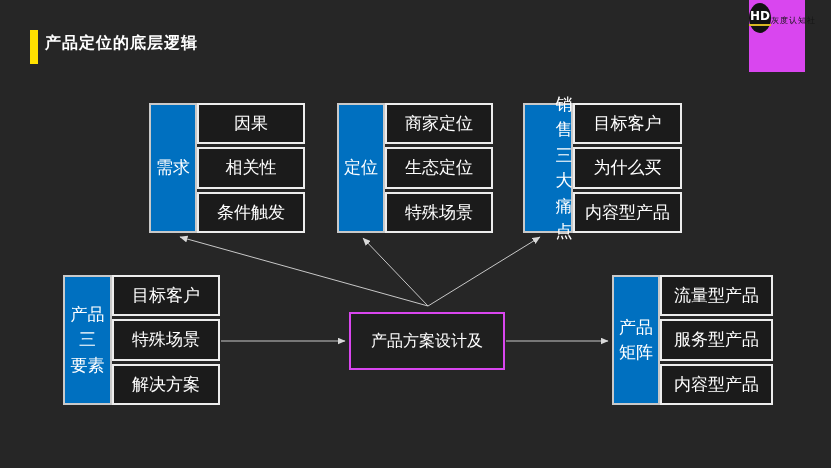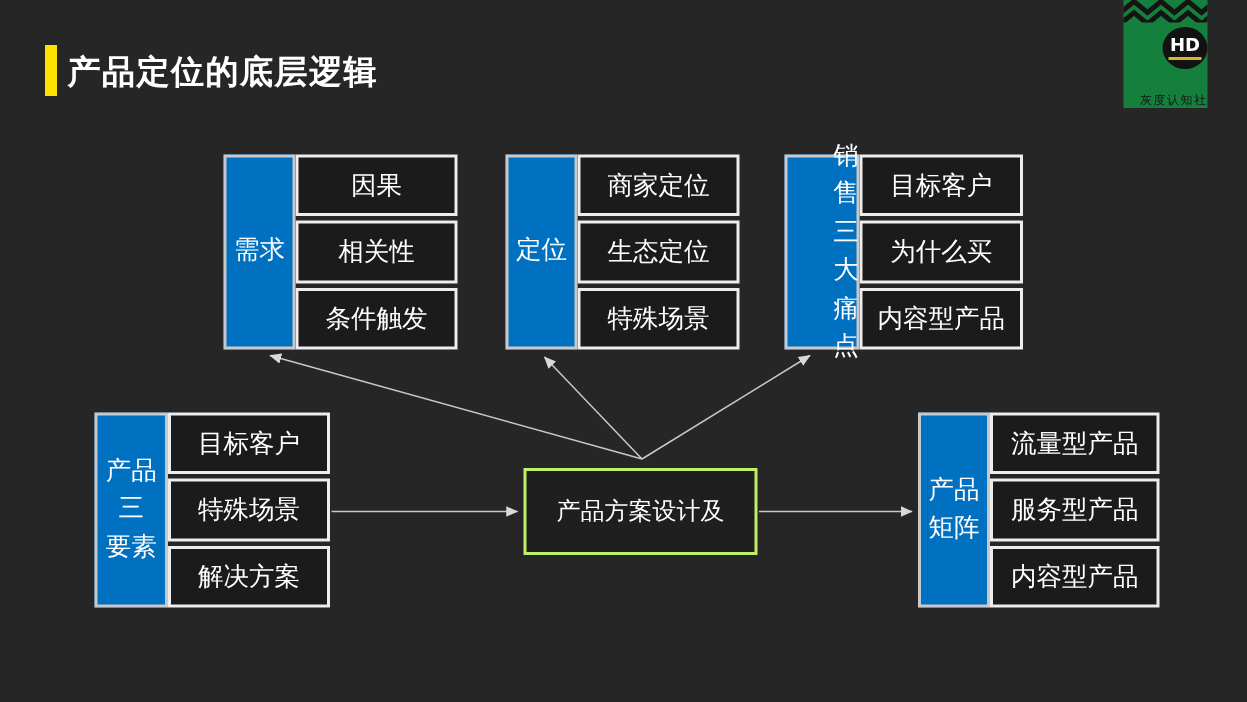--- a/index.html
+++ b/index.html
@@ -8,28 +8,28 @@
     position:relative;
     background:#262626;
     font-family:"DejaVu Sans", sans-serif;
     overflow:hidden;
   }
 
   
   .title-accent { position:absolute; left:30px; top:30px; width:8px; height:34px; background:#ffe100; }
   .slide-title {
     position:absolute; left:45px; top:33px;
-    font-size:22px; font-weight:bold; color:#ffffff; letter-spacing:1px;
+    font-size:16px; font-weight:bold; color:#ffffff; letter-spacing:1px;
     white-space:nowrap;
   }
 
   
   .logo {
     position:absolute; left:749px; top:0; width:56px; height:72px;
-    background:#15803d; display:flex; flex-direction:column; align-items:flex-end;
+    background:#d946ef; display:flex; flex-direction:row; align-items:flex-start;
   }
   .logo-zigzag { width:56px; height:16px; display:block; }
   .logo-circle {
     width:30px; height:30px; border-radius:50%; background:#121212;
     margin-top:3px; display:flex; align-items:center; justify-content:center;
   }
   .logo-monogram {
     color:#ffffff; font-size:12px; font-weight:bold; letter-spacing:0;
     border-bottom:2px solid #d8b723; line-height:1.1; padding:0 1px;
   }
@@ -56,21 +56,21 @@
   #group-matrix      { left:612px; top:275px; width:161px; height:130px; }
   #group-demand .group-header,
   #group-positioning .group-header { width:48px; }
   #group-sales .group-header    { width:50px;padding-left:32px; }
   #group-elements .group-header { width:49px; }
   #group-matrix .group-header   { width:48px; }
 
   
   .center-node {
     position:absolute; left:349px; top:312px; width:156px; height:58px;
-    background:#1f1f1f; border:2px solid #bef264; color:#ffffff;
+    background:#1f1f1f; border:2px solid #d946ef; color:#ffffff;
     display:flex; flex-direction:row; align-items:center; justify-content:center;
     font-size:16px; line-height:1.55;
   }
 
   
   .arrows { position:absolute; left:0; top:0; width:831px; height:468px; pointer-events:none; }
 </style>
 </head>
 <body>
 

